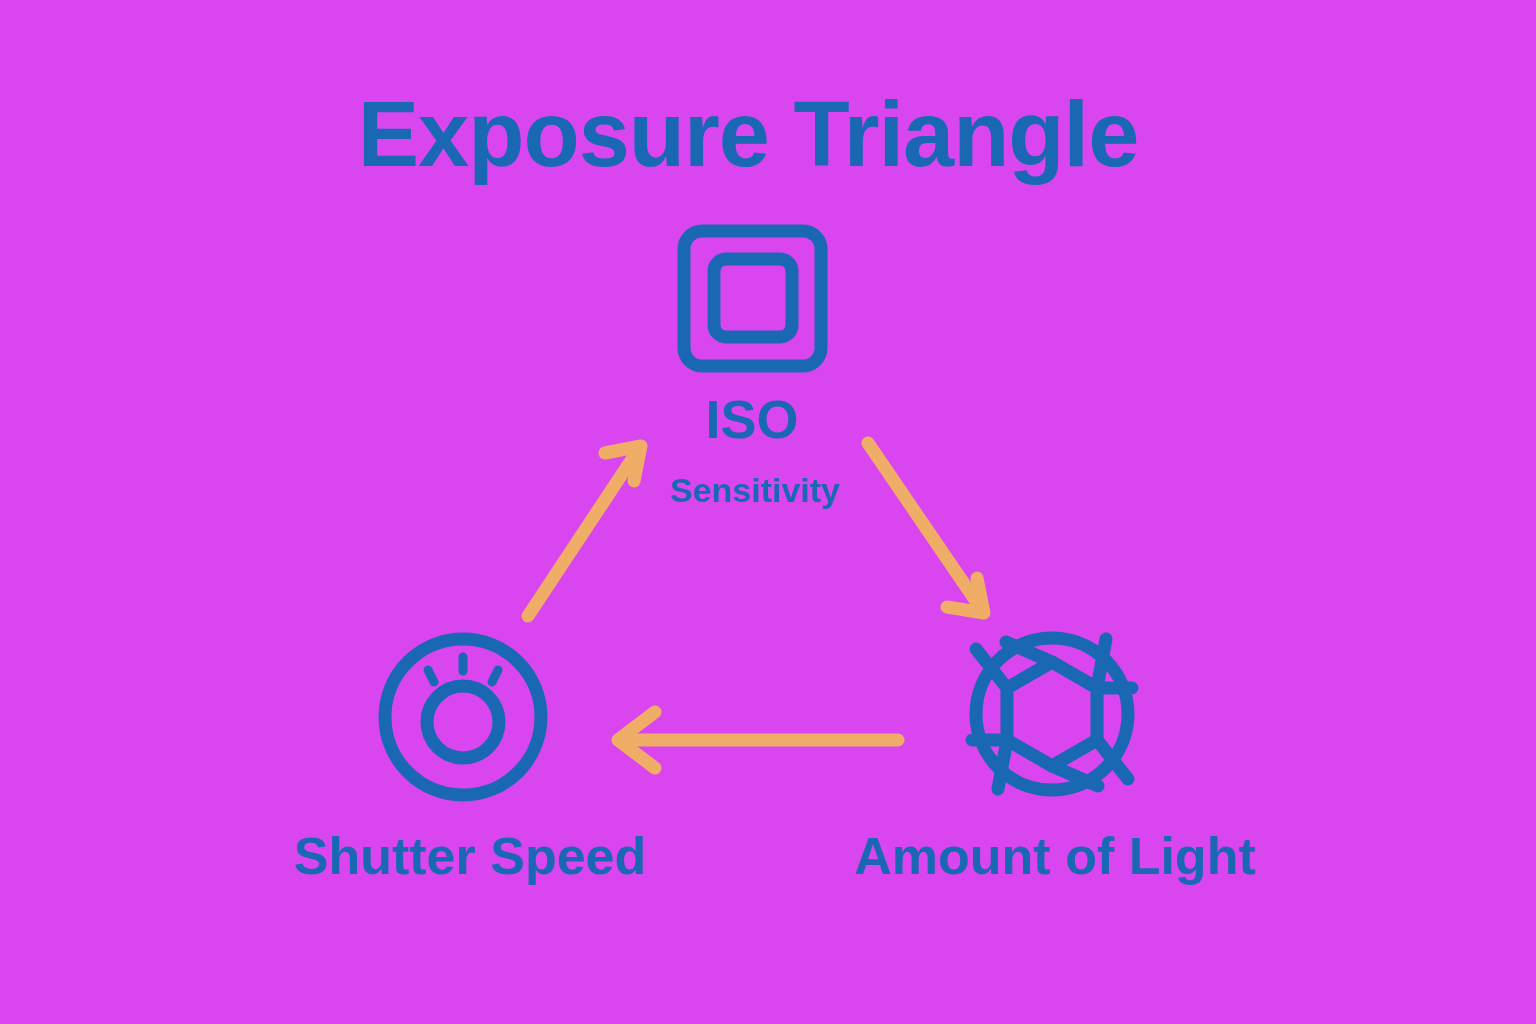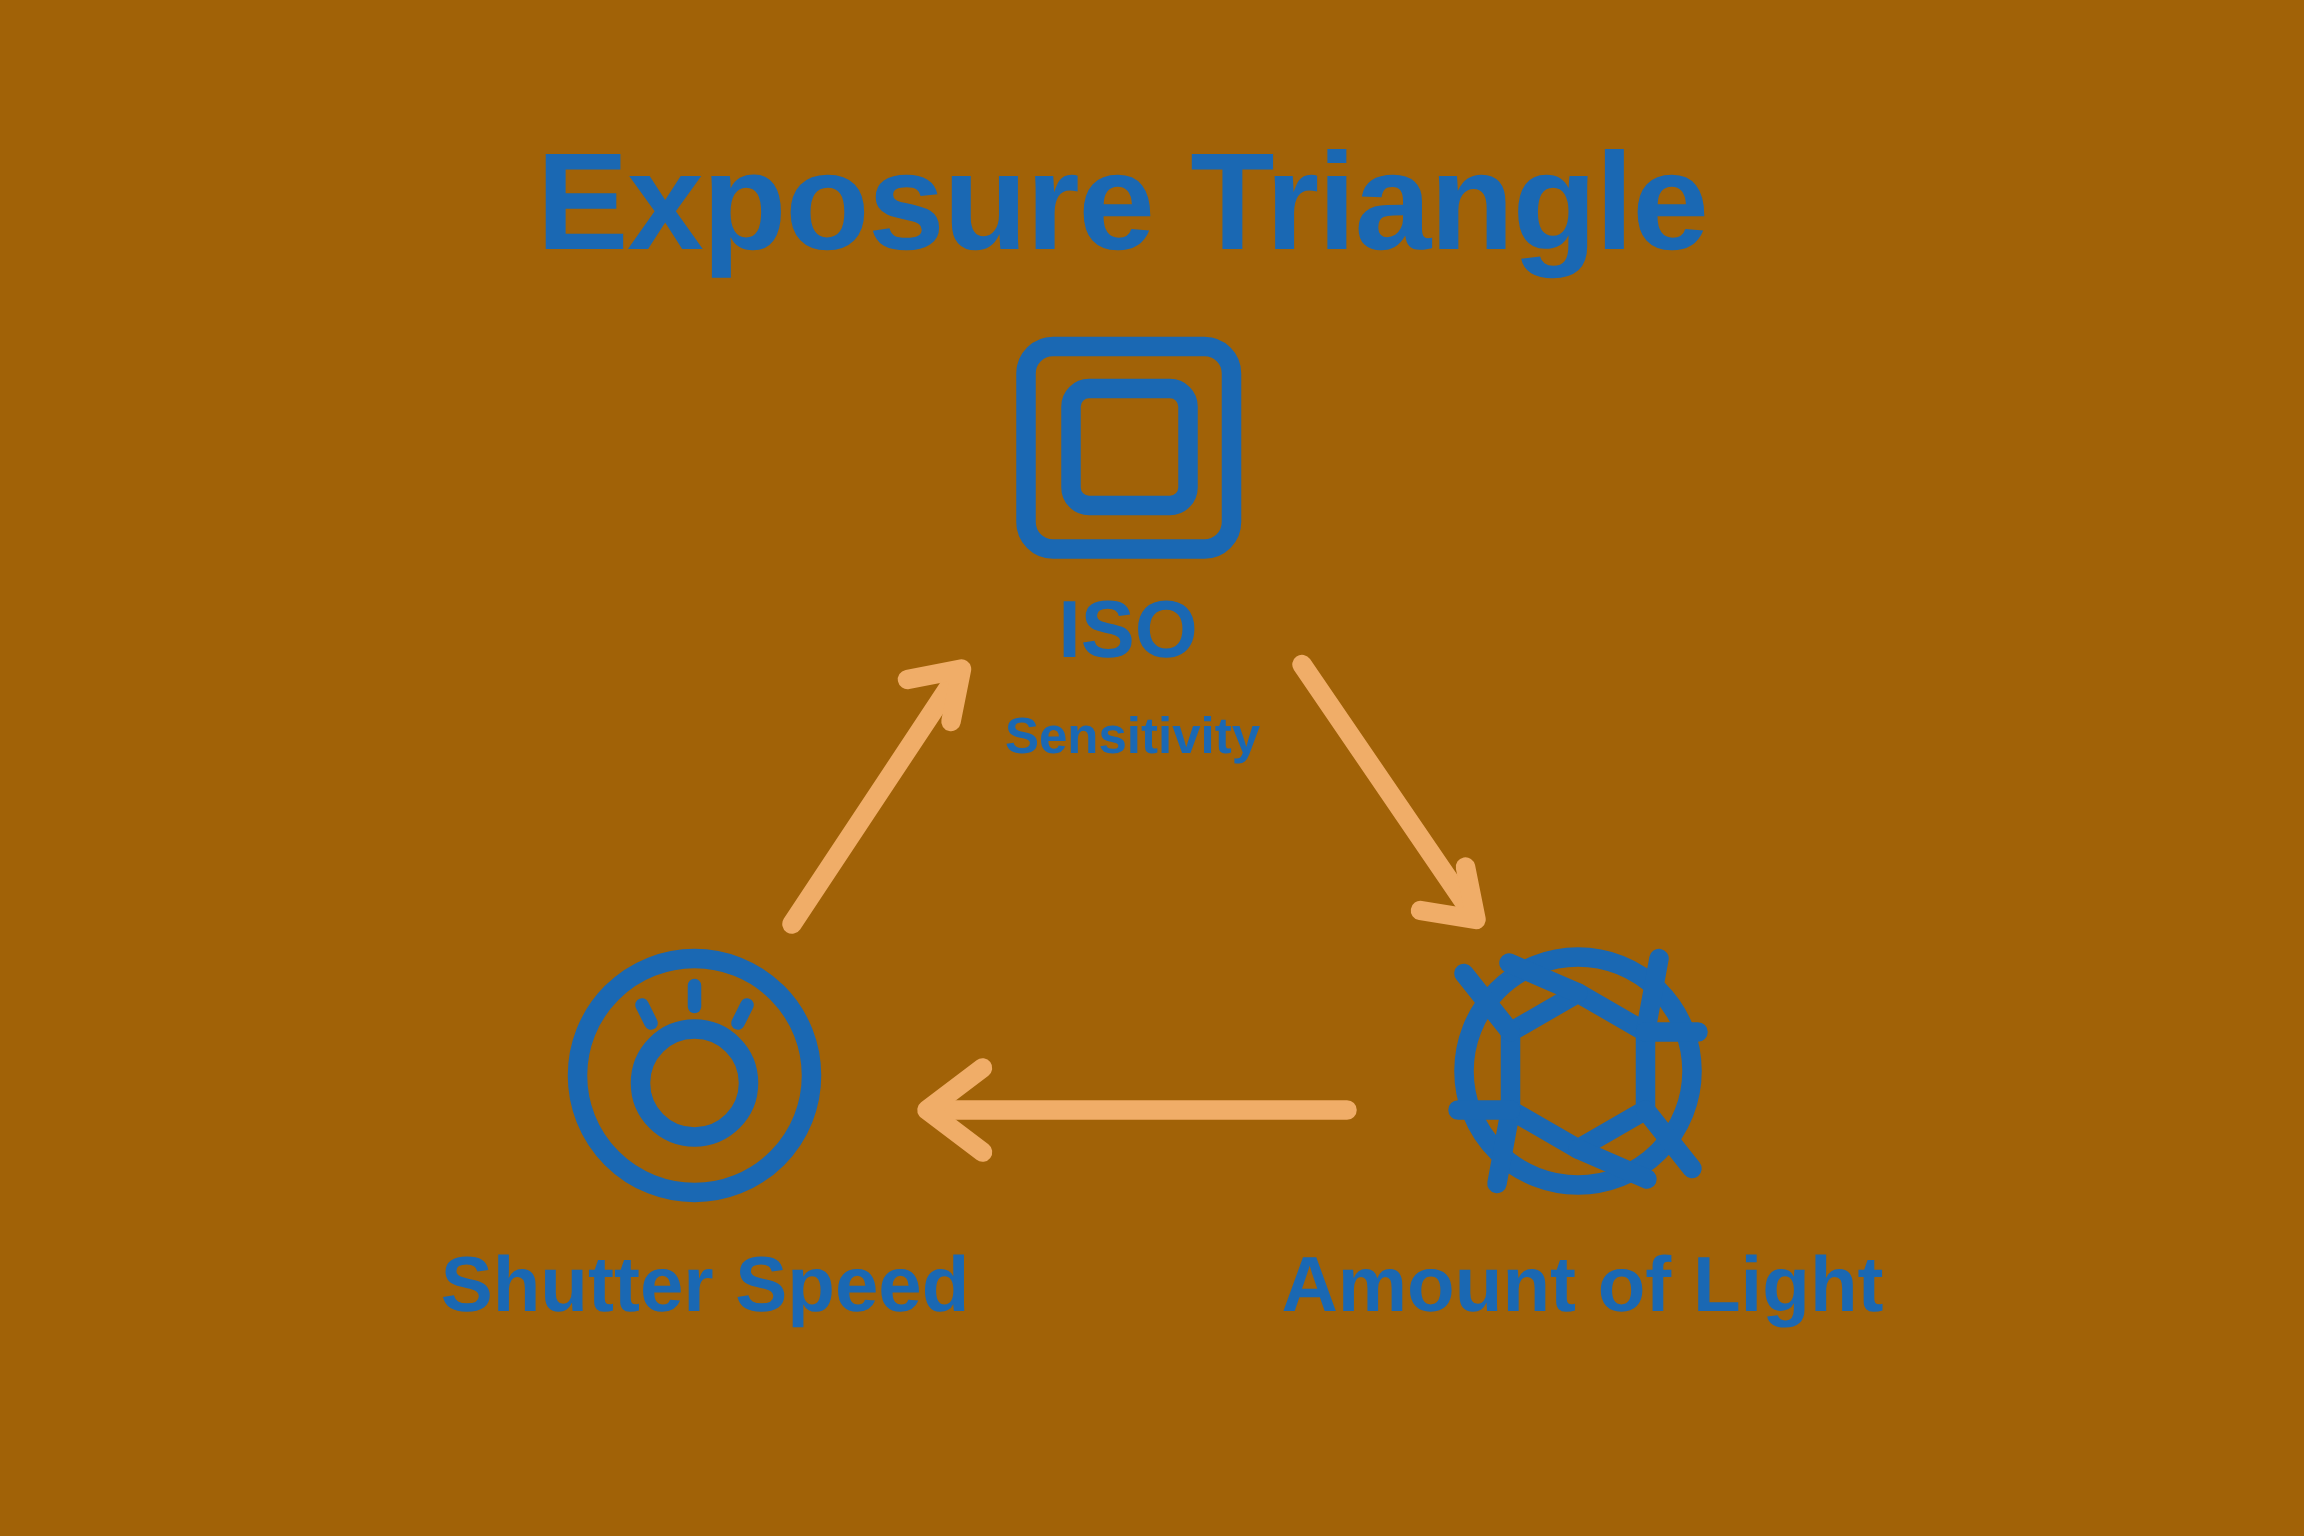--- a/index.html
+++ b/index.html
@@ -11,21 +11,21 @@
     width: 1536px;
     height: 1024px;
     background: #fdfdfd;
     font-family: "Liberation Sans", sans-serif;
     overflow: hidden;
   }
   #stage {
     position: relative;
     width: 1536px;
     height: 1024px;
-    background: #a16207;
+    background: #d946ef;
   }
   #diagram {
     position: absolute;
     inset: 0;
     width: 1536px;
     height: 1024px;
     display: block;
   }
   .title-text {
     font-family: "Liberation Sans", sans-serif;

